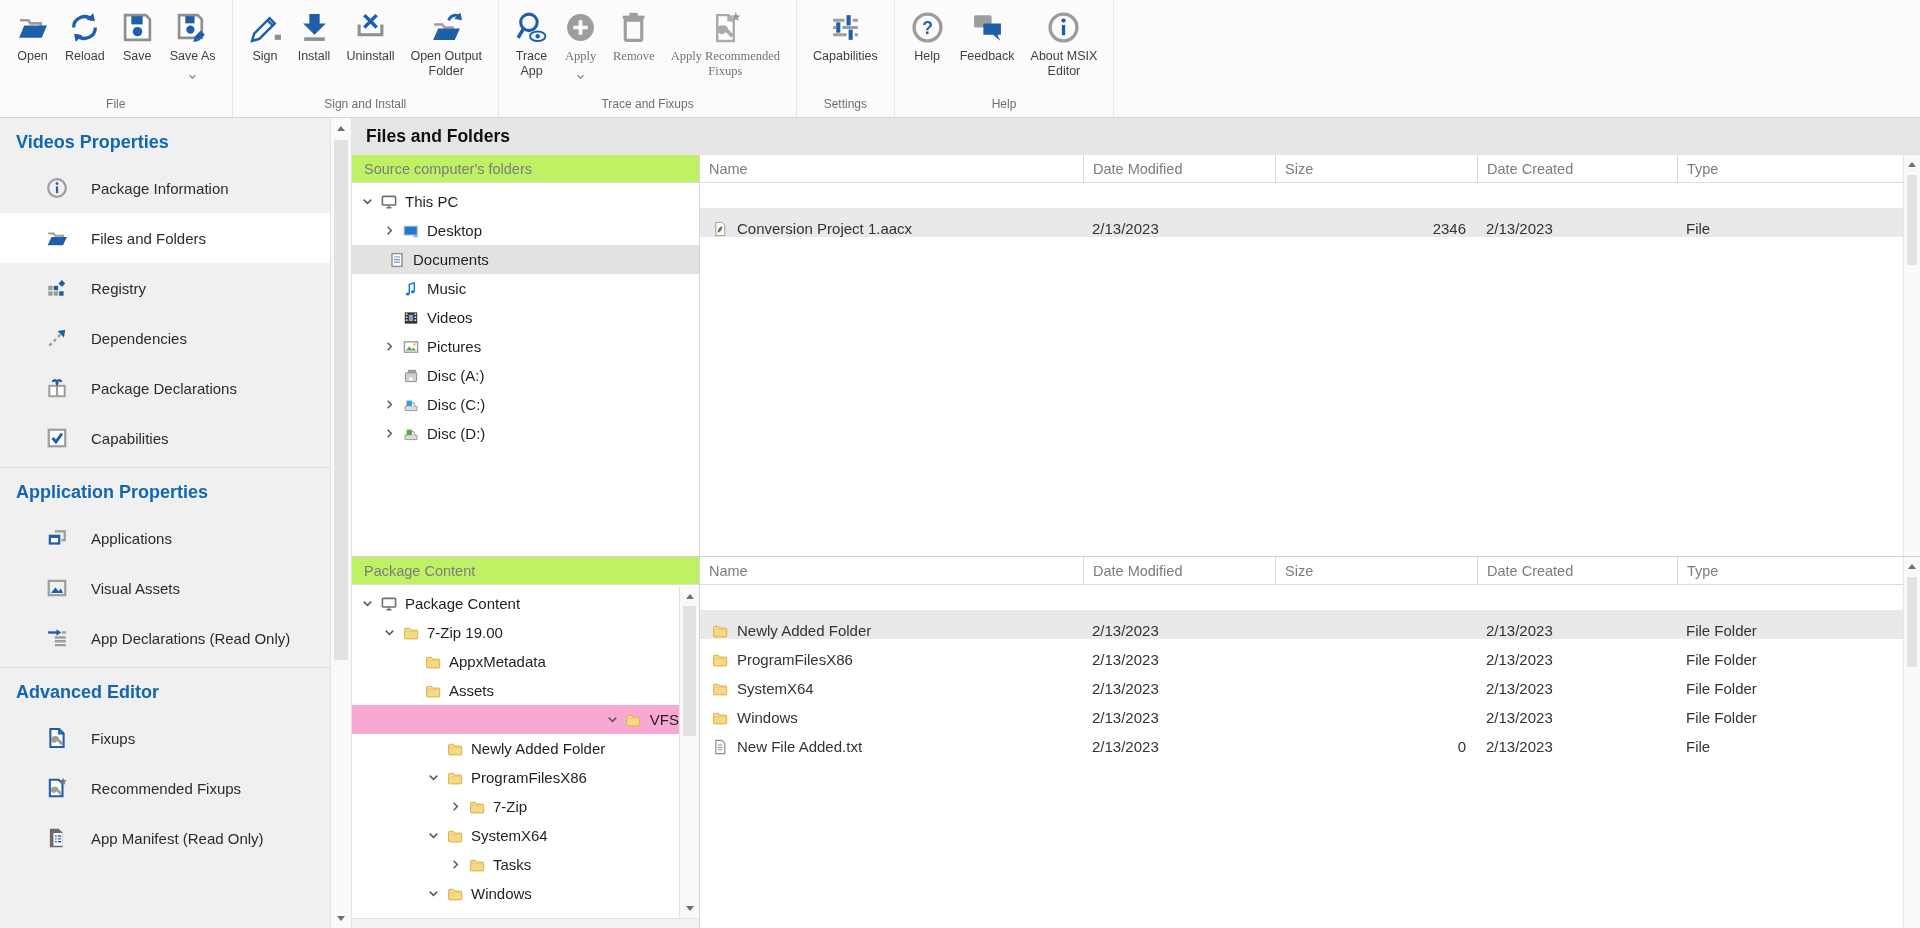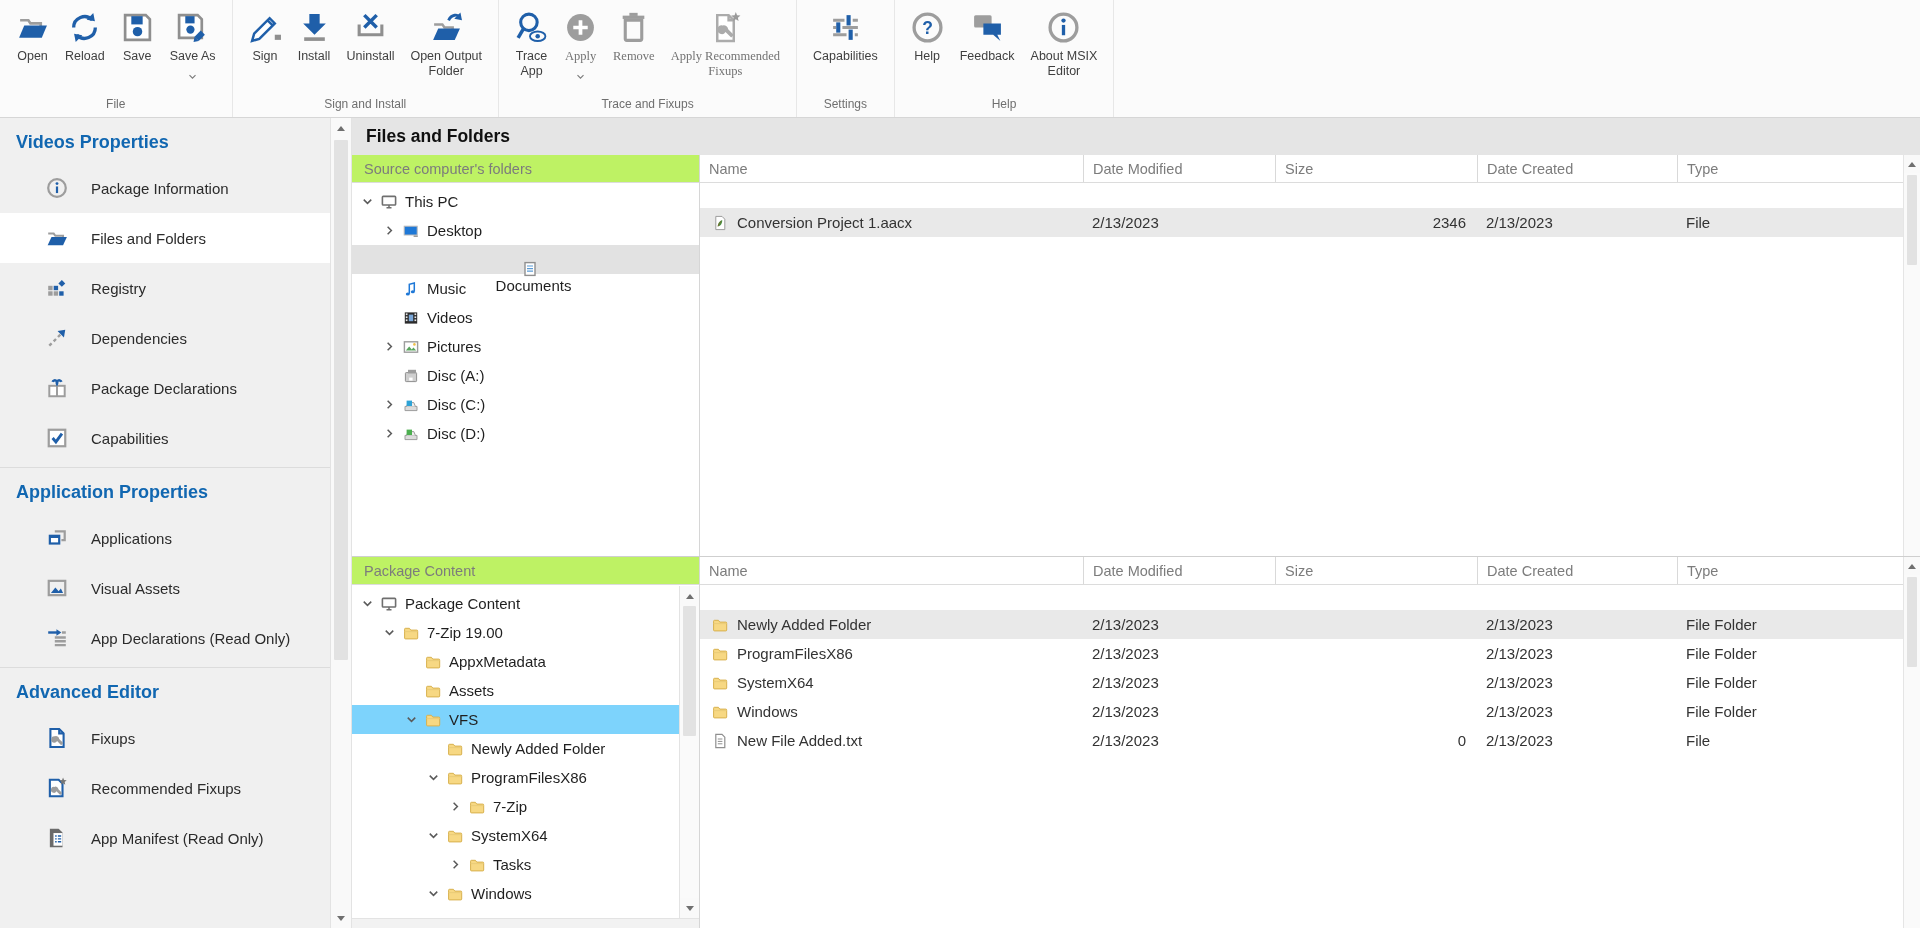--- a/index.html
+++ b/index.html
@@ -55,28 +55,28 @@
   .col-cell:first-child{border-left:none;}
   .c-name{flex:0 0 383px;}
   .c-dm{flex:0 0 192px;}
   .c-size{flex:0 0 202px;}
   .c-dc{flex:0 0 200px;}
   .c-type{flex:1;}
 
   .tree-body{flex:1;padding-top:4px;overflow:hidden;position:relative;}
   .t-row{height:29px;display:flex;align-items:center;font-size:15px;color:#1f1f1f;cursor:default;}
   .t-row.sel-gray{background:#e2e2e2;}
-  .t-row.sel-blue{background:#7dd3fc;}
+  .t-row.sel-blue{background:#f9a8d4;justify-content:flex-end;}
   .t-chev{width:15px;height:15px;margin-right:5px;flex:0 0 15px;}
   .t-chev svg{width:100%;height:100%;display:block;}
   .t-icon{width:17px;height:16px;margin-right:8px;flex:0 0 17px;display:flex;align-items:center;justify-content:center;}
   .t-icon svg{width:16px;height:16px;display:block;}
 
   .list-body{flex:1;overflow:hidden;padding-top:3px;}
-  .f-row{height:29px;display:flex;align-items:center;font-size:15px;color:#333;cursor:default;}
+  .f-row{height:29px;display:flex;align-items:flex-end;font-size:15px;color:#333;cursor:default;}
   .f-row.sel{background:#e9e9e9;}
   .f-cell{display:flex;align-items:center;padding-left:9px;overflow:hidden;white-space:nowrap;}
   .f-cell.c-size{justify-content:flex-end;padding-right:11px;}
   .f-icon{width:17px;height:16px;margin:0 8px 0 12px;flex:0 0 17px;}
   .f-icon svg{width:16px;height:16px;display:block;}
 
   
   .v-scroll{position:absolute;top:0;right:0;width:17px;bottom:0;background:#fafafa;border-left:1px solid #e5e5e5;}
   .v-scroll .scroll-btn{height:18px;}
   
@@ -504,21 +504,21 @@
               </svg>
             </span>
             <span class="t-icon">
               <svg viewBox="0 0 16 16">
                 <rect x="1.2" y="3.2" width="13" height="8.8" fill="#1e78d7" stroke="#b9b9b9" stroke-width="1"></rect>
                 <rect x="10.6" y="12.4" width="4.2" height="1.6" fill="#9d9d9d"></rect>
               </svg>
             </span>
             <span class="t-label">Desktop</span>
           </div>
-          <div class="t-row sel-gray" style="padding-left: 16px; flex-direction: column;">
+          <div class="t-row sel-gray" style="padding-left: 16px;">
             <span class="t-chev"></span>
             <span class="t-icon">
               <svg viewBox="0 0 16 16">
                 <rect x="3" y="1.6" width="10" height="12.8" fill="#fff" stroke="#8f8f8f" stroke-width="1.4"></rect>
                 <g stroke="#5b9bd5" stroke-width="1.2">
                   <path d="M5 5 h6 M5 7.6 h6 M5 10.2 h6"></path>
                 </g>
               </svg>
             </span>
             <span class="t-label">Documents</span>

